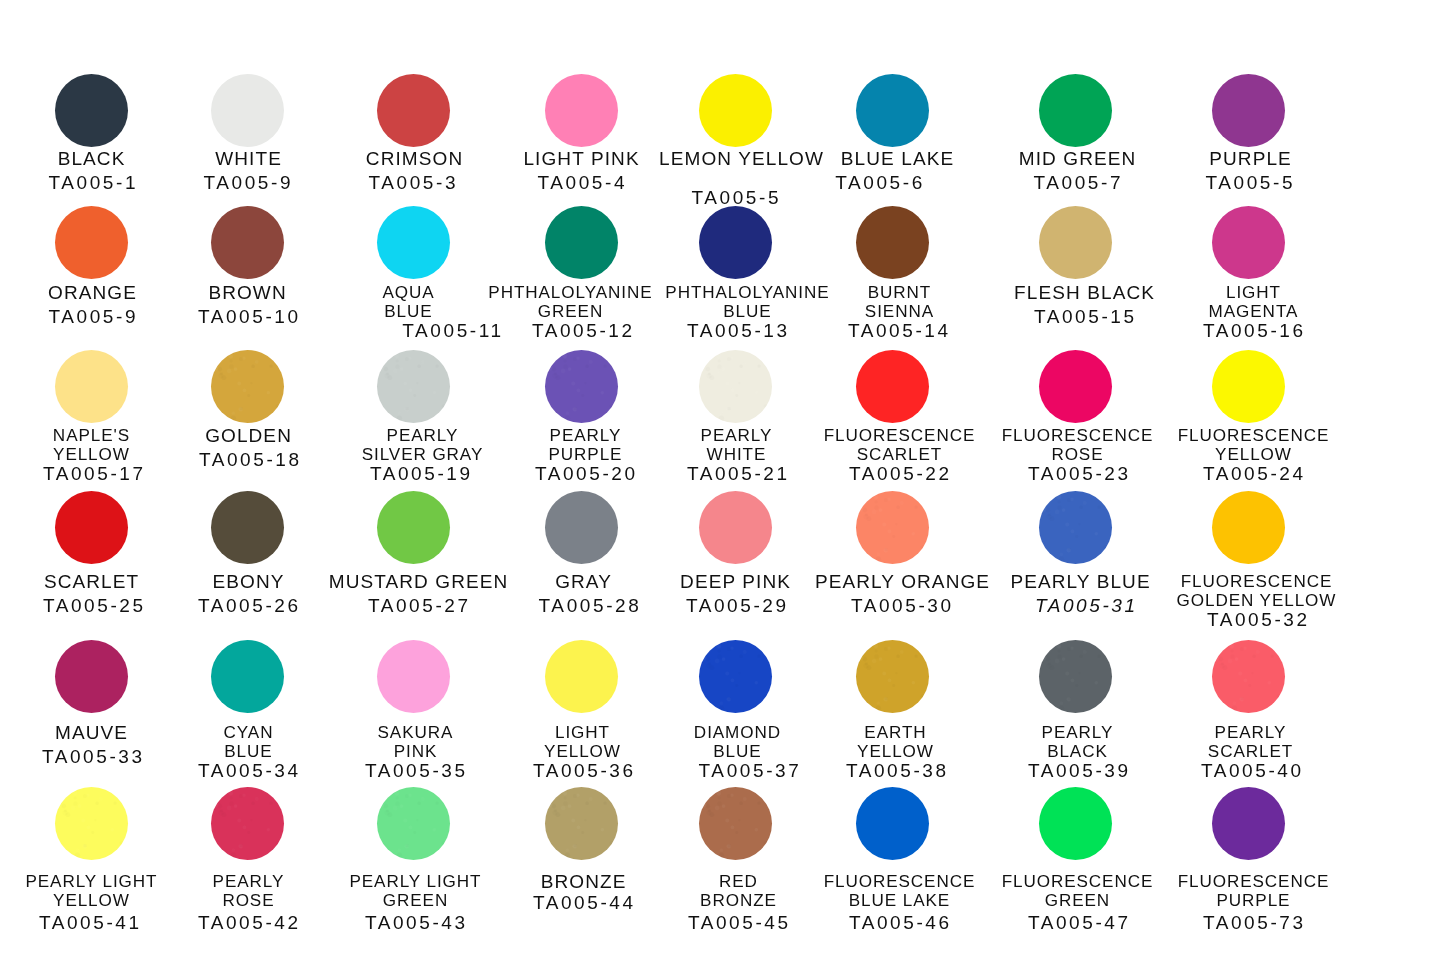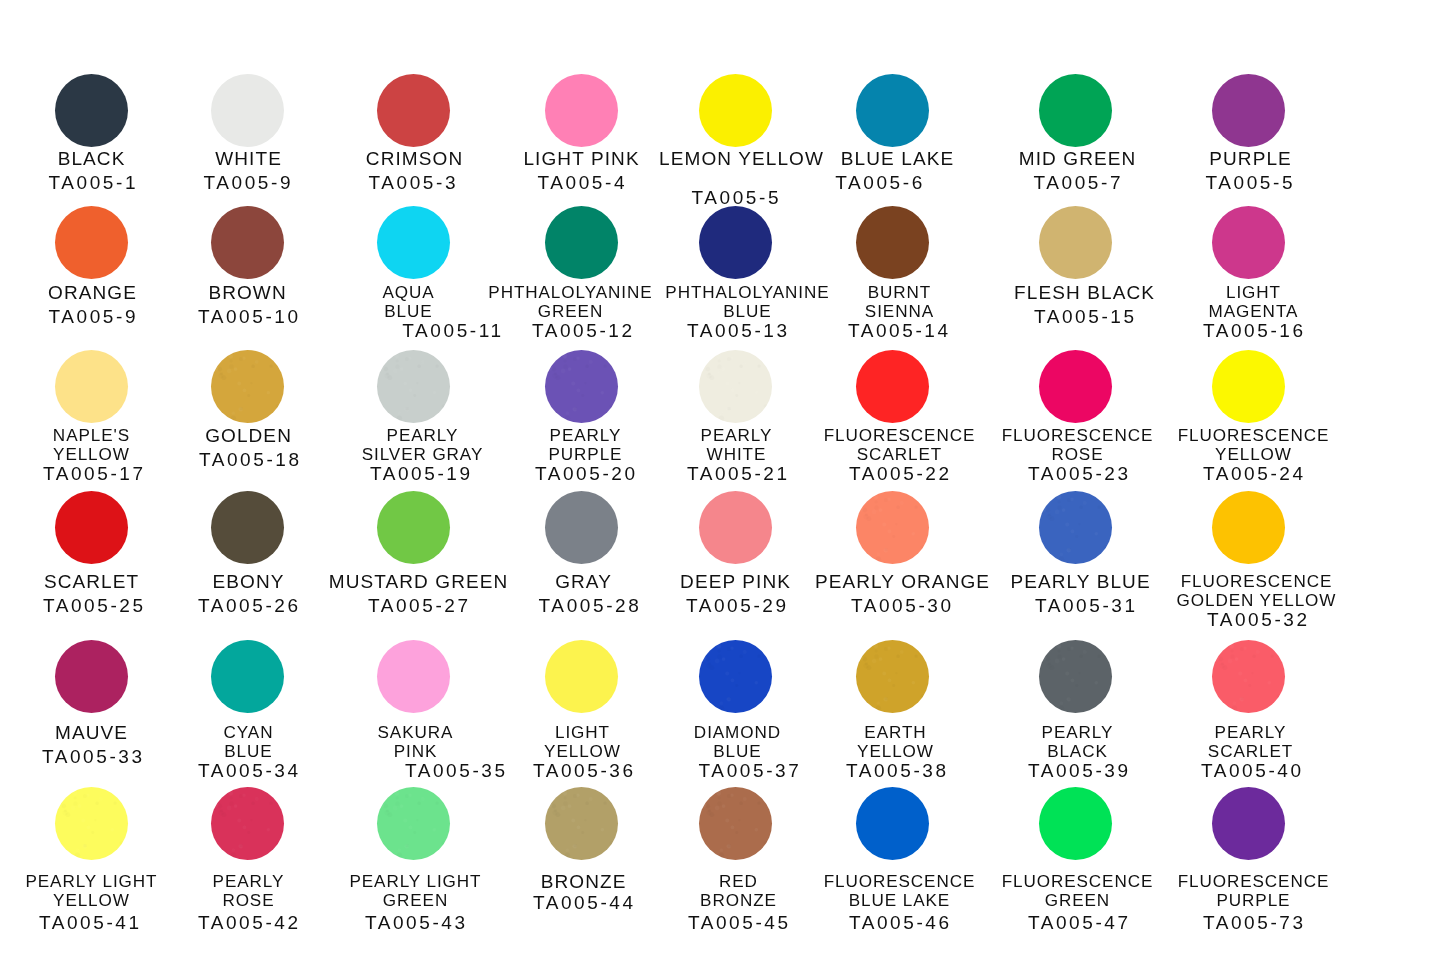--- a/index.html
+++ b/index.html
@@ -342,21 +342,21 @@
       </div>
       <div class="labels codeblock" style="top: 593.688px; left: 120.3px; transform: translateX(-50%);">
         <span class="cd">TA005-30</span>
       </div>
     </div>
     <div class="cell" style="left: 965px; top: 0px; width: 220px;">
       <div class="dot pearl" style="width: 73px; height: 73px; left: 73.5px; top: 490.5px; background: rgb(58, 100, 191);"></div>
       <div class="labels nameblock" style="top: 569.688px; left: 115.55px; transform: translateX(-50%);">
         <span class="nm L">PEARLY BLUE</span>
       </div>
-      <div class="labels codeblock" style="top: 593.688px; left: 121.3px; transform: translateX(-50%);">
+      <div class="labels codeblock" style="top: 593.688px; left: 121.3px; transform: translateX(-50%); font-style: italic;">
         <span class="cd">TA005-31</span>
       </div>
     </div>
     <div class="cell" style="left: 1138px; top: 0px; width: 220px;">
       <div class="dot" style="width: 73px; height: 73px; left: 73.5px; top: 490.5px; background: rgb(253, 194, 1);"></div>
       <div class="labels nameblock" style="top: 571.54px; left: 118.46px; transform: translateX(-50%);">
         <span class="nm S">FLUORESCENCE</span>
         <span class="nm S">GOLDEN YELLOW</span>
       </div>
       <div class="labels codeblock" style="top: 609.54px; left: 120.3px; transform: translateX(-50%);">
@@ -381,21 +381,21 @@
       <div class="labels codeblock" style="top: 760.64px; left: 112.3px; transform: translateX(-50%);">
         <span class="cd S">TA005-34</span>
       </div>
     </div>
     <div class="cell" style="left: 303px; top: 0px; width: 220px;">
       <div class="dot" style="width: 73px; height: 73px; left: 73.5px; top: 639.5px; background: rgb(253, 162, 220);"></div>
       <div class="labels nameblock" style="top: 722.64px; left: 112.46px; transform: translateX(-50%);">
         <span class="nm S">SAKURA</span>
         <span class="nm S">PINK</span>
       </div>
-      <div class="labels codeblock" style="top: 760.64px; left: 113.3px; transform: translateX(-50%); margin-left: 40px;">
+      <div class="labels codeblock" style="top: 760.64px; left: 113.3px; transform: translateX(-50%);">
         <span class="cd S">TA005-35</span>
       </div>
     </div>
     <div class="cell" style="left: 471px; top: 0px; width: 220px;">
       <div class="dot" style="width: 73px; height: 73px; left: 73.5px; top: 639.5px; background: rgb(252, 243, 78);"></div>
       <div class="labels nameblock" style="top: 722.64px; left: 111.46px; transform: translateX(-50%);">
         <span class="nm S">LIGHT</span>
         <span class="nm S">YELLOW</span>
       </div>
       <div class="labels codeblock" style="top: 760.64px; left: 113.3px; transform: translateX(-50%);">

